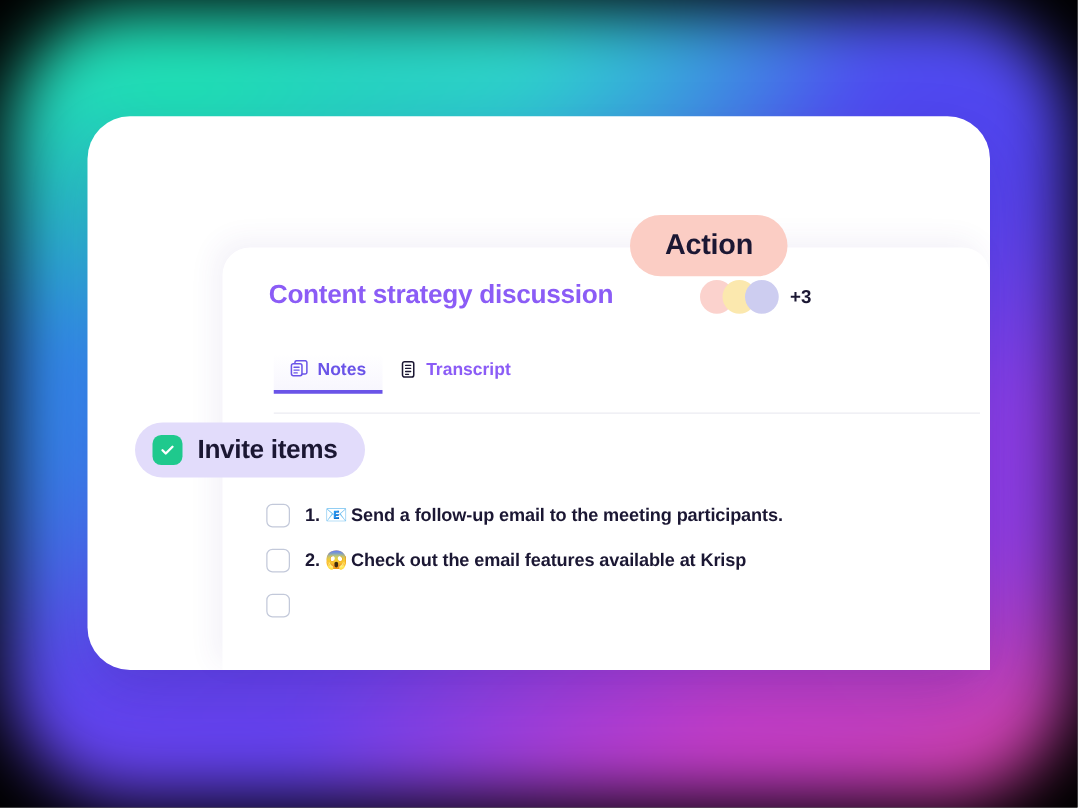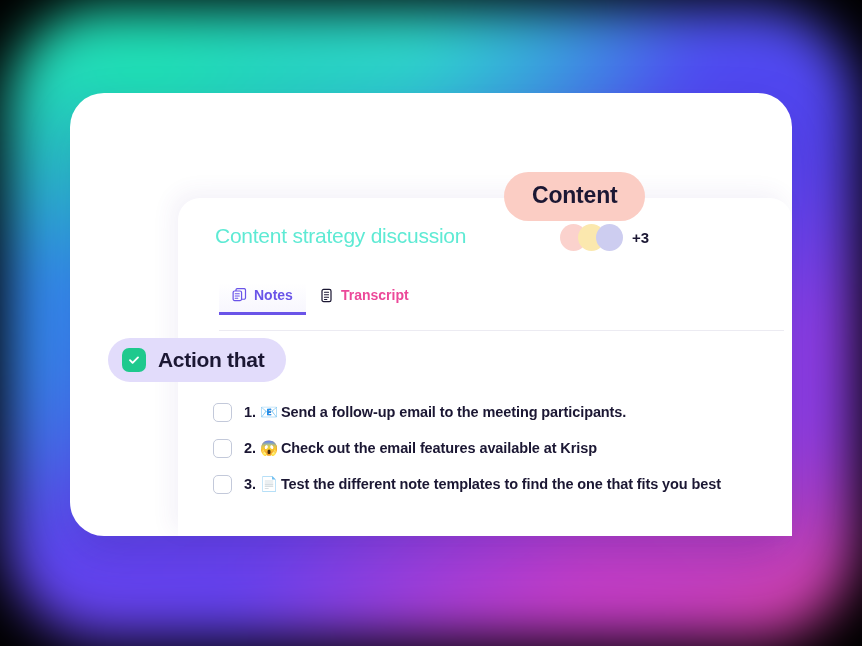--- a/index.html
+++ b/index.html
@@ -103,22 +103,22 @@
     position: absolute;
     left: 215px;
     top: 224px;
     width: 560px;
     display: flex;
     align-items: center;
   }
 
   .card-title {
     font-size: 21px;
-    font-weight: 400;
-    color: #5eead4;
+    font-weight: 700;
+    color: #8b5cf6;
     letter-spacing: -.25px;
     white-space: nowrap;
   }
 
   .avatar-group {
     position: absolute;
     left: 345px;
     top: 0px;
     display: flex;
     align-items: center;
@@ -154,21 +154,21 @@
     padding-bottom: 16px;
   }
 
   .tab {
     display: flex;
     align-items: center;
     gap: 7px;
     padding: 4px 13px 9px;
     font-size: 14px;
     font-weight: 700;
-    color: #ec4899;
+    color: #8b5cf6;
     cursor: pointer;
     border-bottom: 3px solid transparent;
     margin-bottom: -1px;
   }
 
   .tab.active {
     color: #6a54e8;
     border-bottom-color: #6a54e8;
     background: linear-gradient(180deg, rgba(106,84,232,0) 0%, rgba(106,84,232,.05) 100%);
   }
@@ -251,21 +251,21 @@
   <div class="glow-wrap">
     <div class="glow-blob">
       <div class="glow-speckle"></div>
     </div>
   </div>
 
   <div class="outer-card"></div>
 
   <div class="inner-card"></div>
 
-  <div class="summary-pill">Content</div>
+  <div class="summary-pill">Action</div>
 
   <div class="card-header">
     <div class="card-title">Content strategy discussion</div>
 
     <div class="avatar-group">
       <span class="avatar a0"></span>
       <span class="avatar a1"></span>
       <span class="avatar a2"></span>
       <span class="avatar-more">+3</span>
     </div>
@@ -295,42 +295,39 @@
     </div>
 
   </div>
 
   <div class="action-pill">
     <span class="action-check">
       <svg width="14" height="14" viewBox="0 0 14 14" fill="none">
         <path d="M3 7.2l2.6 2.6L11 4.4" stroke="#ffffff" stroke-width="1.9" stroke-linecap="round" stroke-linejoin="round"></path>
       </svg>
     </span>
-    <span class="action-pill-label">Action that</span>
+    <span class="action-pill-label">Invite items</span>
   </div>
 
   <div class="task-list">
 
     <div class="task-row">
       <span class="task-box"></span>
       <span class="task-text">
         <span class="task-num">1.</span><span class="task-emoji">📧</span><span>Send a follow-up email to the meeting participants.</span>
       </span>
     </div>
 
     <div class="task-row">
       <span class="task-box"></span>
       <span class="task-text">
         <span class="task-num">2.</span><span class="task-emoji">😱</span><span>Check out the email features available at Krisp</span>
       </span>
     </div>
 
     <div class="task-row">
       <span class="task-box"></span>
-      <span class="task-text">
-        <span class="task-num">3.</span><span class="task-emoji">📄</span><span>Test the different note templates to find the one that fits you best</span>
-      </span>
     </div>
 
 
   </div>
 
 </div>
 
 </body></html>

